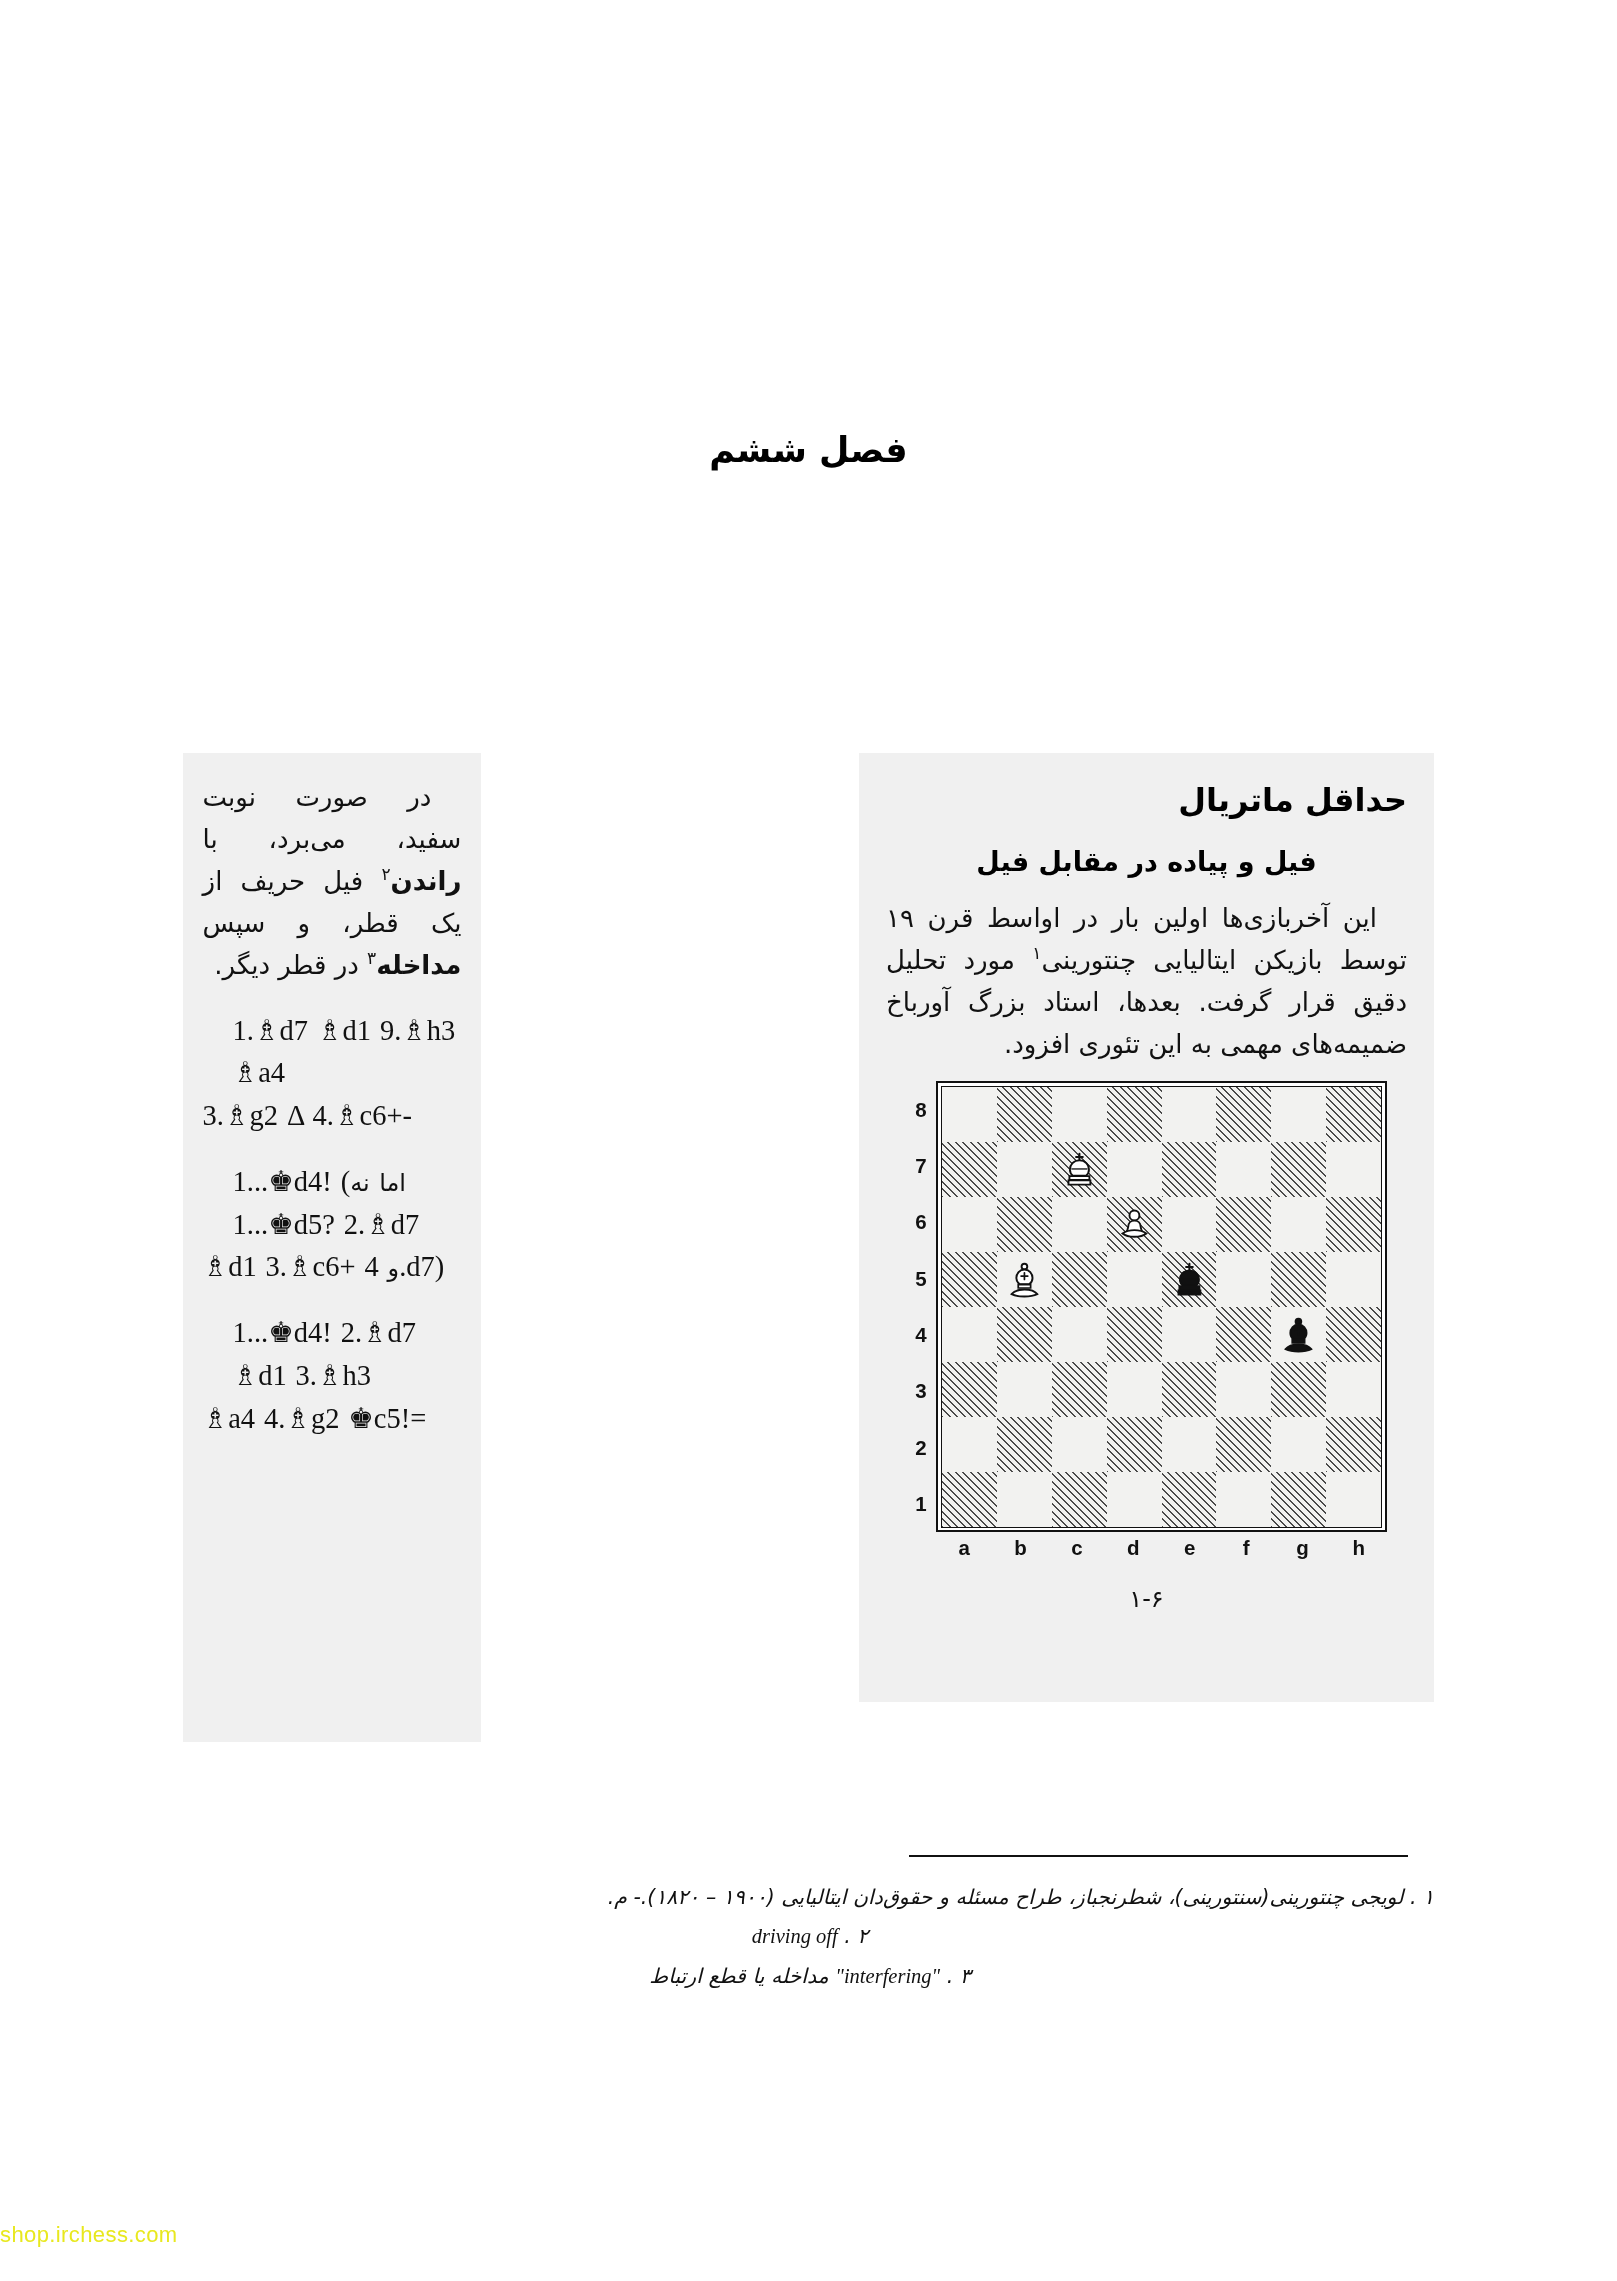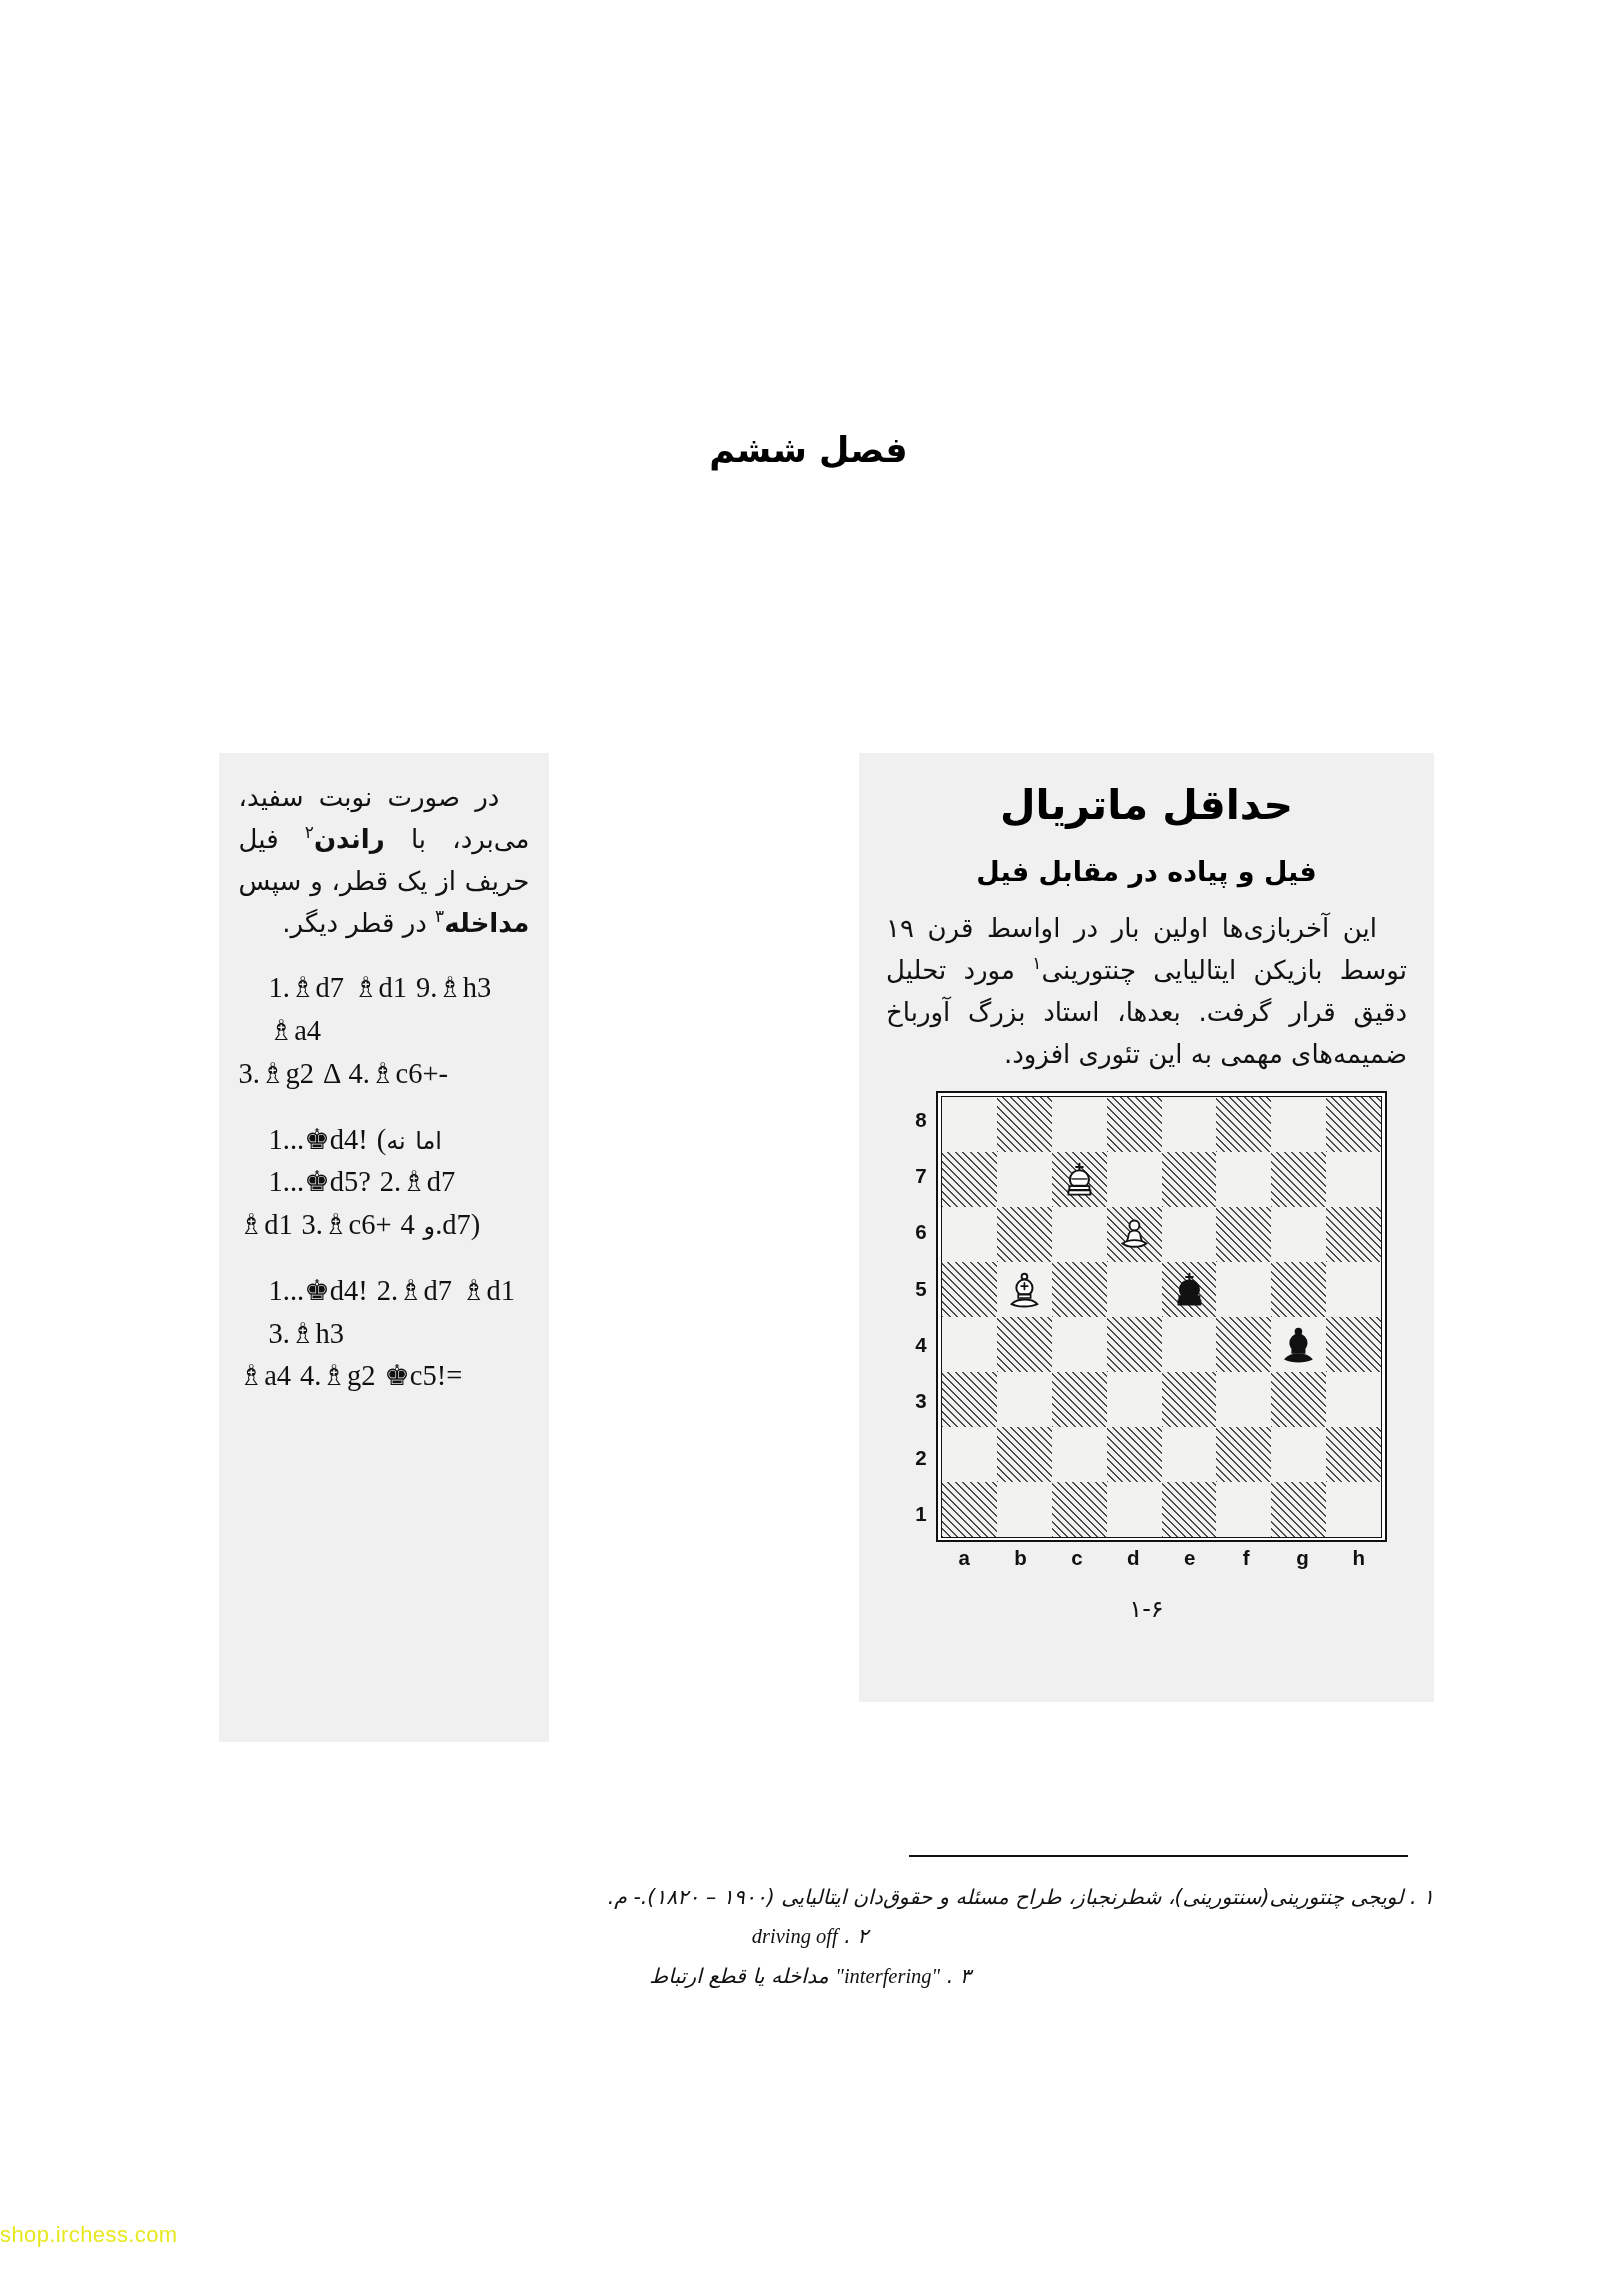--- a/index.html
+++ b/index.html
@@ -23,24 +23,24 @@
     text-align:center;direction:rtl;
     font-weight:700;font-size:39px;color:#000;
   }
 
   
   .col{
     position:absolute;background:#f0f0f0;box-sizing:border-box;
     direction:rtl;text-align:justify;
   }
   .col-right{ right:183px; top:753px; width:575px; min-height:949px; padding:23px 27px 27px 27px;}
-  .col-left { left:183px;  top:753px; width:330px; min-height:989px; padding:23px 19.6px 27px 19.6px;margin-left:36px;}
+  .col-left { left:183px;  top:753px; width:298px; min-height:989px; padding:23px 19.6px 27px 19.6px;}
 
   .box-title{
-    text-align:center;font-weight:700;font-size:41px;margin:5.3px 0 27px 0;color:#000;
+    text-align:right;font-weight:700;font-size:32px;margin:5.3px 0 27px 0;color:#000;
     font-family:"DejaVu Sans","Liberation Sans",sans-serif;
   }
   .box-subtitle{
     text-align:center;font-weight:700;font-size:27px;margin:0 0 19.6px 0;color:#000;
   }
   p.body{
     font-size:26px;line-height:1.62;margin:0 0 14.3px 0;text-align:justify;
     text-justify:inter-word;direction:rtl;color:#111;
   }
   p.body.indent{text-indent:30px;}

